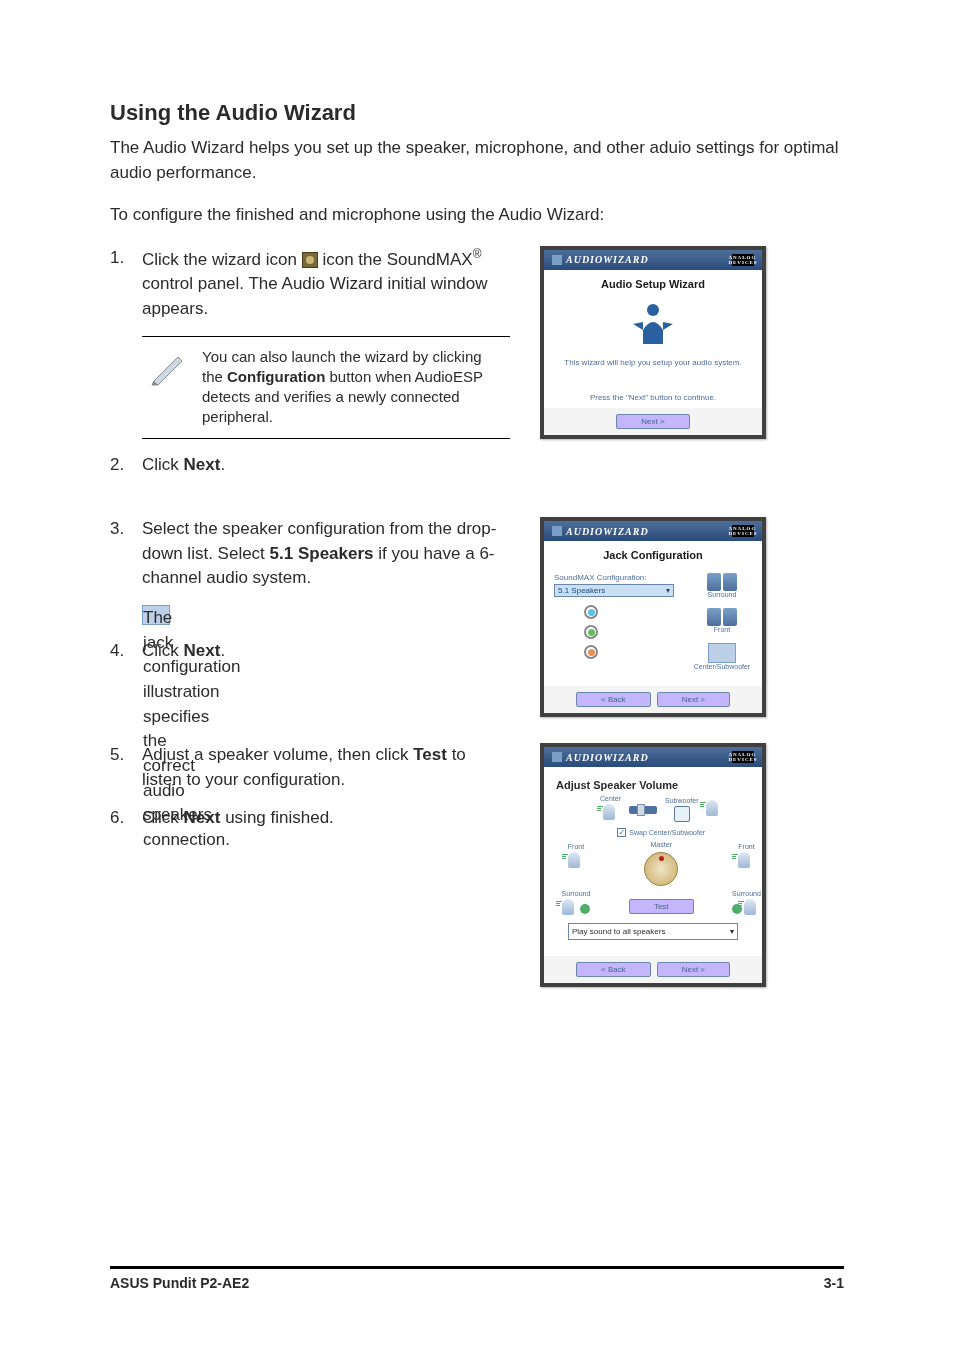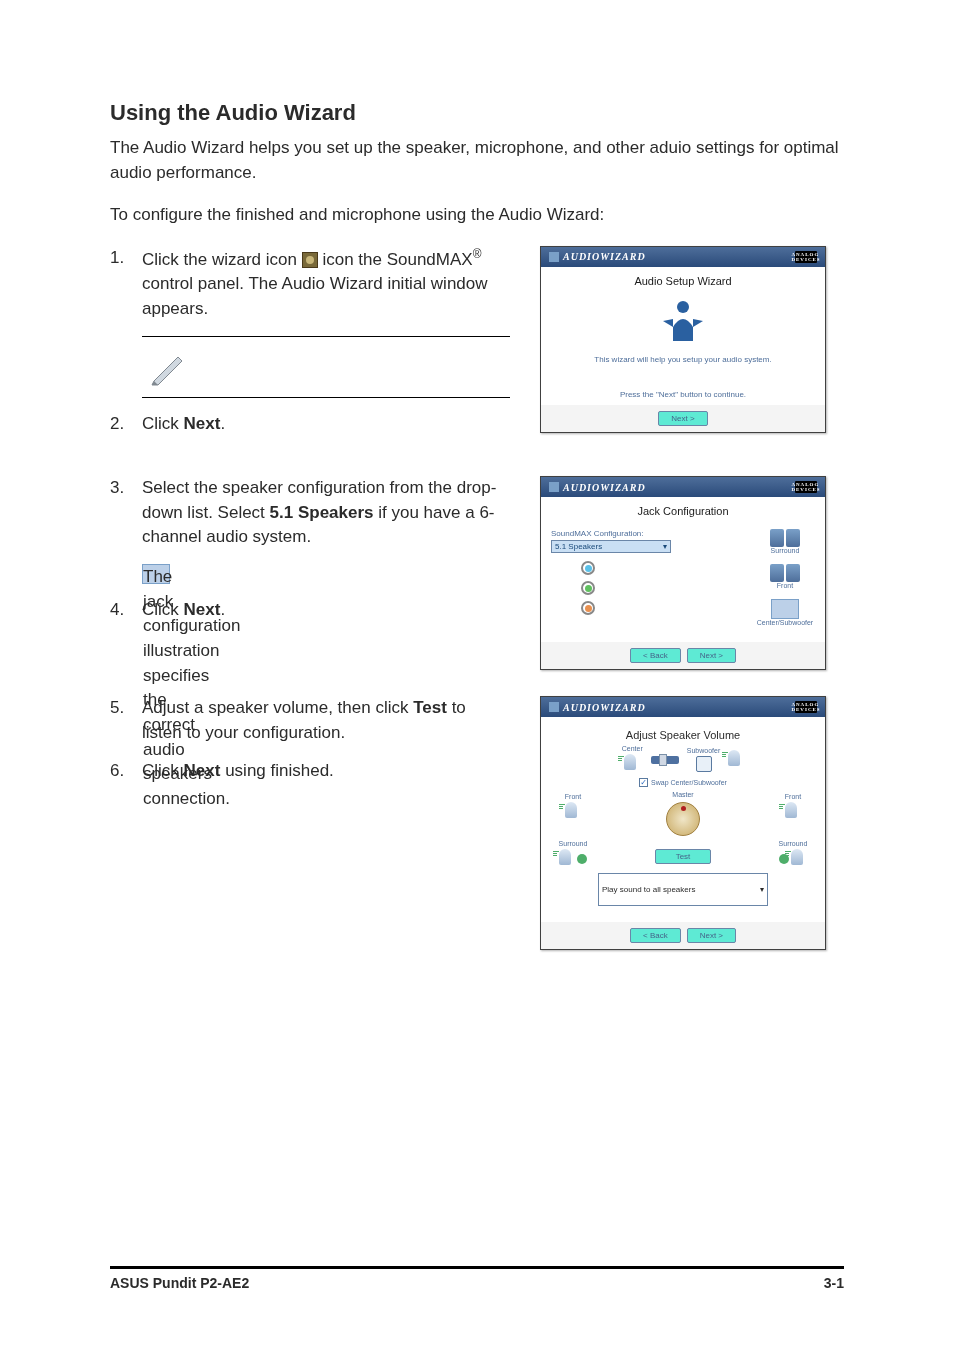--- a/index.html
+++ b/index.html
@@ -79,22 +79,22 @@
     border: 1px solid #4a3a1a;
     position: relative;
   }
   .inline-icon::after {
     content:''; position:absolute; width:8px;height:8px;border-radius:50%;
     background:#c9b77a; top:3px; left:3px;
   }
 
   
   .wizard {
-    width: 286px;
-    border: 1px solid #404040;
+    width: 226px;
+    border: 4px solid #404040;
     background: #f4f4f4;
     font-size: 9px;
     box-shadow: 1px 1px 2px rgba(0,0,0,.3);
   }
   .wizard .titlebar {
     background: linear-gradient(#4e6e9a, #2a4a7a);
     color:#fff;
     padding: 4px 8px;
     display:flex;
     align-items:center;
@@ -106,29 +106,29 @@
     font-size: 10px;
   }
   .wizard .titlebar .tbl { display:flex;align-items:center;gap:4px;}
   .wizard .titlebar .tbl .sq{width:10px;height:10px;background:#7aa0c8;}
   .wizard .logo { width:22px;height:12px;background:#000;border-radius:1px;display:flex;align-items:center;justify-content:center;color:#fff;font-size:5px;font-style:normal;}
   .wizard .content {
     background:#fff;
     margin: 0;
     padding: 8px 6px 6px 6px;
   }
-  .wizard .wt { font-weight:normal; font-size:11px; text-align:center; margin-bottom:8px; color:#1a1a1a;}
+  .wizard .wt { font-weight:bold; font-size:11px; text-align:center; margin-bottom:8px; color:#1a1a1a;}
   .wizard .small { font-size:8px; color:#4e6e9a; text-align:center; display:block; }
   .wizard .btnrow { display:flex;justify-content:center;gap:6px;padding:6px;}
   .wizard .btn {
     border:1px solid #6a86a8;
-    background:#5eead4;
+    background:#c4b5fd;
     font-size:8px;
     color:#45658a;
-    padding: 2px 12px;
+    padding: 2px 24px;
     border-radius:2px;
     min-width:44px;
     text-align:center;
   }
 
   .person { display:flex;justify-content:center;margin:10px 0;}
   .person svg{width:48px;height:48px;}
 
   .jc-body { display:flex; gap:6px; padding:4px 4px 10px 4px;}
   .jc-left{flex:1;}
@@ -138,40 +138,40 @@
   .jack { display:flex;align-items:center;gap:4px;}
   .jack .hole{width:14px;height:14px;border-radius:50%;border:2px solid #888;display:flex;align-items:center;justify-content:center;}
   .jack .hole .c{width:7px;height:7px;border-radius:50%;}
   .jc-right{width:60px;display:flex;flex-direction:column;align-items:center;gap:10px;}
   .spk2{display:flex;gap:2px;}
   .spkbox{width:14px;height:18px;background:linear-gradient(#7aa0c8,#4e6e9a);border-radius:2px;}
   .spklabel{font-size:7px;color:#4e6e9a;}
   .sub{width:28px;height:20px;background:#bcd0e8;border:1px solid #7aa0c8;}
 
   .vol-body{ padding:4px 6px 10px 6px;}
-  .vol-wt{font-weight:normal;font-size:11px;text-align:center;margin-bottom:4px;}
+  .vol-wt{font-weight:bold;font-size:11px;text-align:left;margin-bottom:4px;}
   .vol-grid{display:grid;grid-template-columns:40px 1fr 40px;gap:4px;align-items:center;font-size:7px;color:#4e6e9a;}
   .vol-grid .cell{display:flex;flex-direction:column;align-items:center;gap:2px;}
   .vspk{width:16px;height:20px;position:relative;}
   .vspk .bars{position:absolute;display:flex;flex-direction:column;gap:1px;top:2px;left:-6px;}
   .vspk .bars span{width:4px;height:1px;background:#4eae6a;}
   .vspk .bars span:nth-child(1){width:6px;}
   .stand{width:12px;height:16px;background:linear-gradient(#dde8f4,#a0b8d4);border-radius:6px 6px 2px 2px;}
   .center-controls{display:flex;flex-direction:column;align-items:center;gap:4px;}
   .center-top{display:flex;align-items:center;gap:8px;}
   .hslider{width:28px;height:8px;background:#4e70a0;border-radius:2px;position:relative;}
   .hslider::after{content:'';position:absolute;width:6px;height:10px;background:#d0d8e4;border:1px solid #7a90a8;left:8px;top:-2px;}
   .icon-sub{ width:16px;height:16px;border:1px solid #5a7aa0;background:#e8f0f8;border-radius:2px;}
   .chkrow{display:flex;align-items:center;gap:3px;font-size:7px;}
   .chk{width:9px;height:9px;border:1px solid #5a7aa0;background:#fff;display:flex;align-items:center;justify-content:center;color:#2a6ac0;font-size:8px;}
   .knob{width:34px;height:34px;border-radius:50%;background:radial-gradient(#f0e6c8,#c8a860);border:1px solid #a08040;position:relative;}
   .knob::after{content:'';position:absolute;width:5px;height:5px;background:#b02020;border-radius:50%;top:3px;left:14px;}
   .mute{width:10px;height:10px;border-radius:50%;background:#4eae6a;}
   .btn2row{display:flex;justify-content:center;margin-top:4px;}
-  .sel{border:1px solid #6a86a8;background:#fff;font-size:8px;padding:11px 3px;width:170px;display:flex;justify-content:space-between;align-items:flex-end;margin:4px auto 0 auto;}
+  .sel{border:1px solid #6a86a8;background:#fff;font-size:8px;padding:3px 3px;width:170px;display:flex;justify-content:space-between;align-items:flex-end;margin:4px auto 0 auto;}
 
   .footer {
     position: absolute;
     bottom: 60px;
     left: 110px;
     right: 110px;
     border-top: 3px solid #000;
     padding-top: 6px;
     display:flex;
     justify-content:space-between;
@@ -196,20 +196,25 @@
         <span class="inline-icon"></span>
         <span> icon the SoundMAX</span><span class="super">®</span><span> control panel. The Audio Wizard initial window appears.</span>
       </div>
     </div>
     <div class="note-wrap">
       <div class="pen">
         <svg viewBox="0 0 40 40">
             <path d="M6 34 L30 10 L34 14 L10 38 L4 38 Z" fill="#d0d8e0" stroke="#808890"></path>
             <path d="M4 38 L6 34 L10 38 Z" fill="#808890"></path>
           </svg>
+      </div>
+      <div class="note-txt">
+        <span>You can also launch the wizard by clicking the </span>
+        <span class="bold">Configuration</span>
+        <span> button when AudioESP detects and verifies a newly connected peripheral.</span>
       </div>
     </div>
     <div class="step">
       <div class="num">2.</div>
       <div class="txt">
         <span>Click </span>
         <span class="bold">Next</span><span>.</span>
       </div>
     </div>
   </div>

